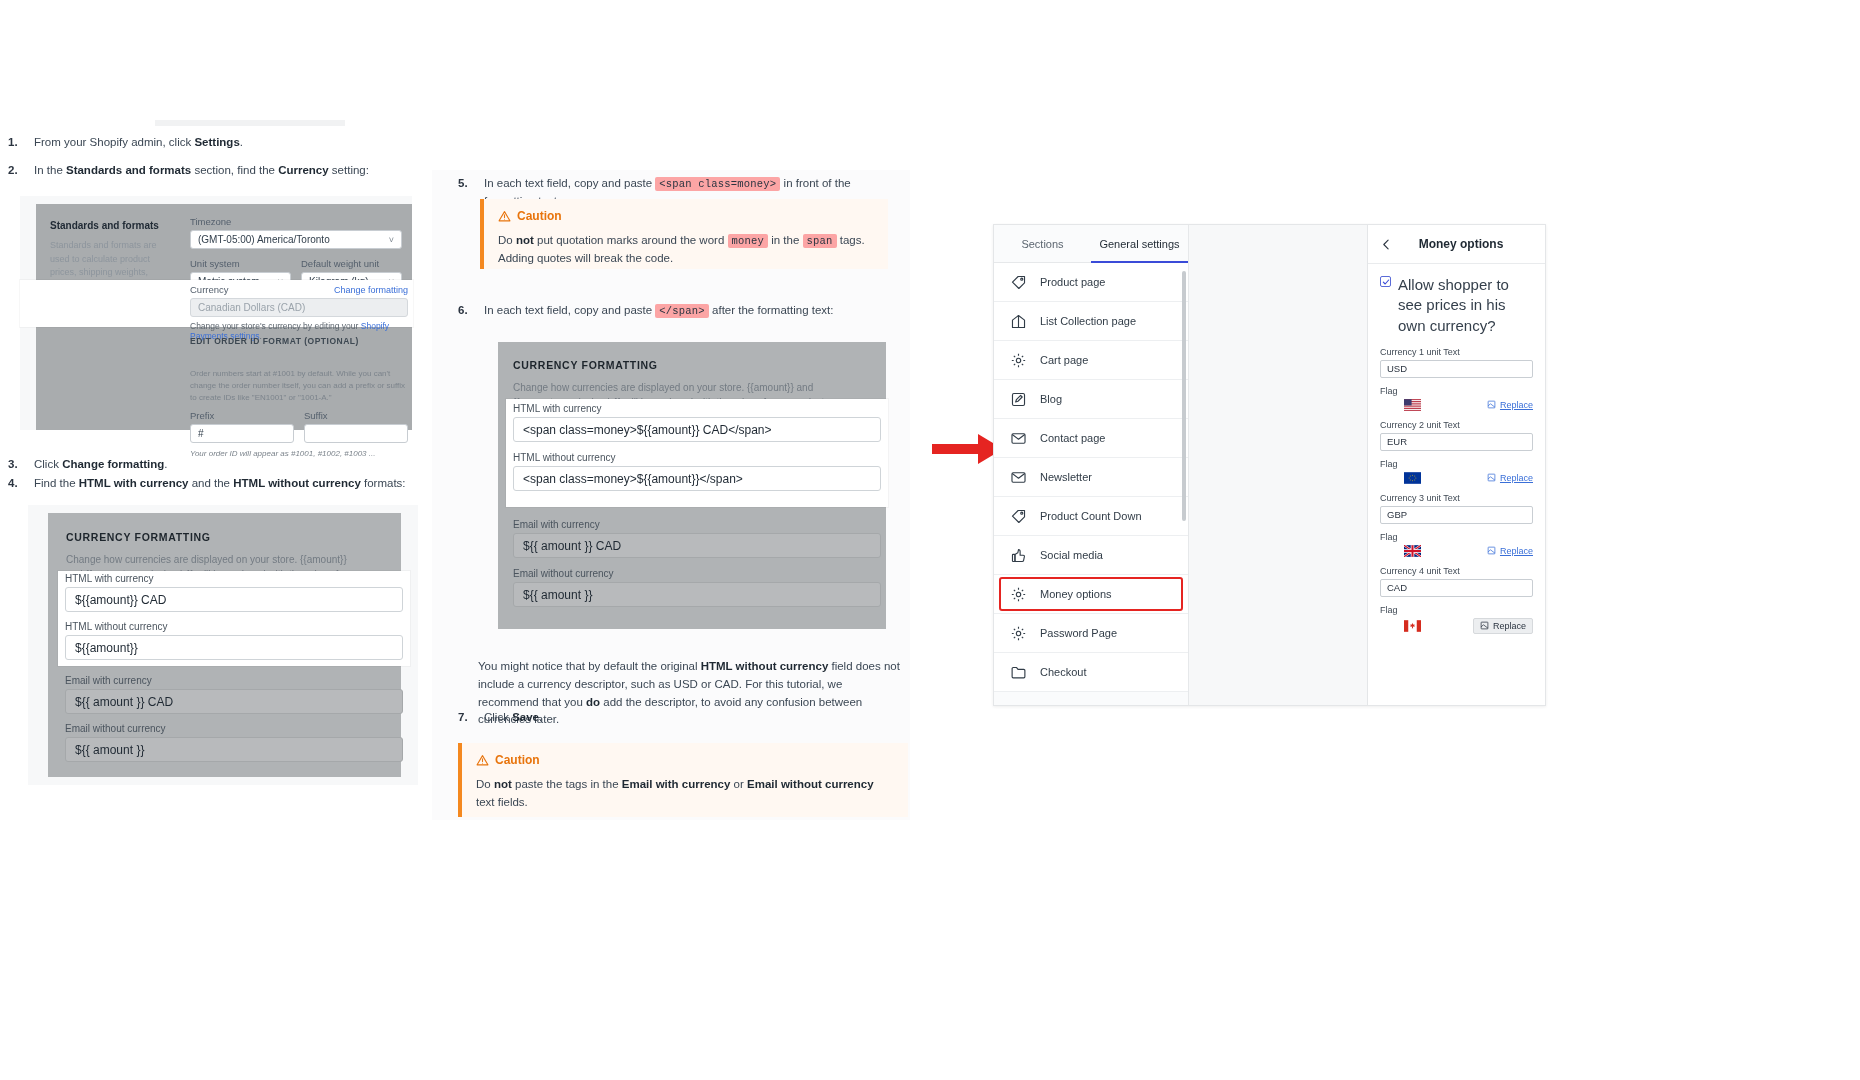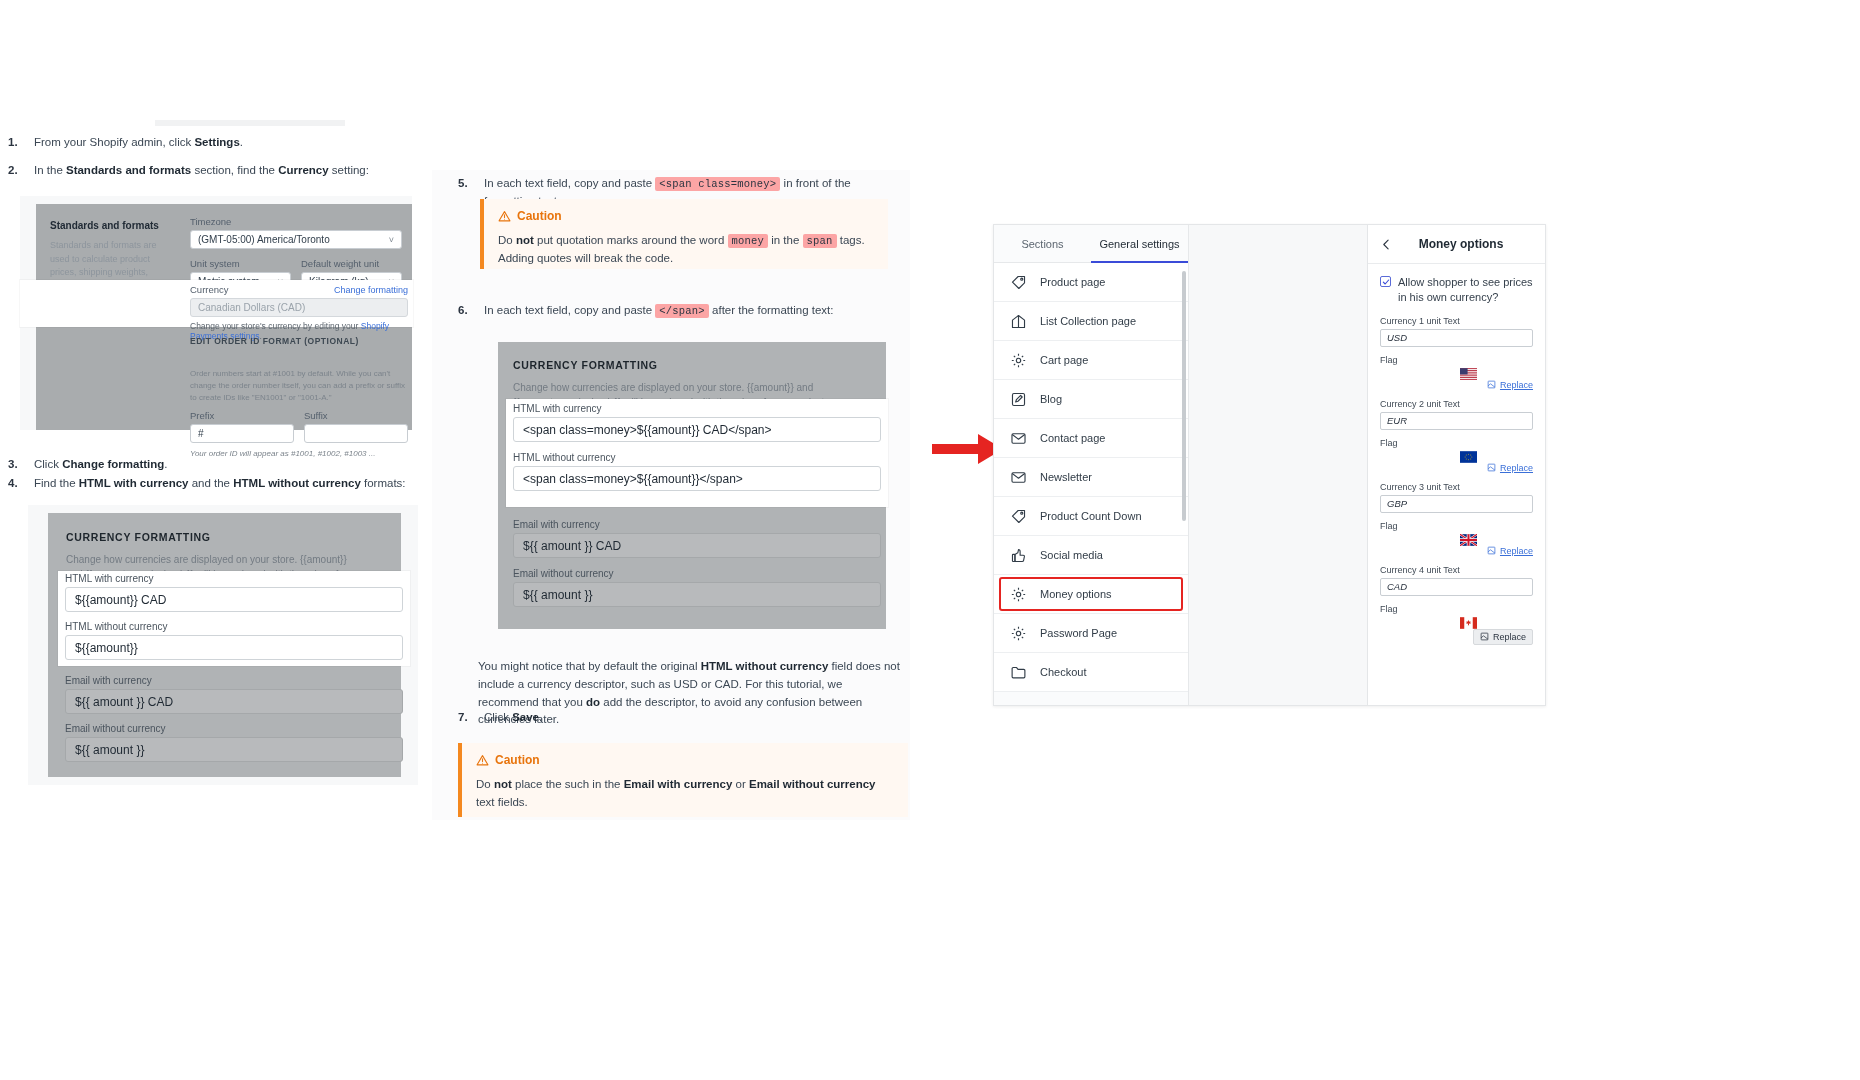--- a/index.html
+++ b/index.html
@@ -116,28 +116,28 @@
     padding:0 12px; border-bottom:1px solid #e9ebed;
   }
   .panel-title { font-size:12px; font-weight:bold; color:#1f2933; flex:1; text-align:center; margin-right:14px;}
   .panel-body { padding:11px 12px; }
   .chk-row { display:flex; gap:7px; align-items:flex-start; margin-bottom:11px; }
   .chkbox {
     width:11px; height:11px; border:1px solid #5a6bd8; border-radius:2px;
     background:#ffffff; flex:none; margin-top:1px;
     display:flex; align-items:center; justify-content:center;
   }
-  .chk-label { font-size:11px; color:#343f4b; line-height:1.35; }
+  .chk-label { font-size:15px; color:#343f4b; line-height:1.35; }
   .f-lbl { font-size:9px; color:#404a55; margin-bottom:3px; }
   .f-in {
     border:1px solid #c9ced3; border-radius:2px; height:18px;
     display:flex; align-items:center; padding:0 6px;
-    font-size:9.5px; color:#2b3440; background:#fff; margin-bottom:8px;font-style:italic;
-  }
-  .flag-row { display:flex; align-items:center; margin-bottom:9px;flex-direction:column; }
+    font-size:9.5px; color:#2b3440; background:#fff; margin-bottom:8px;
+  }
+  .flag-row { display:flex; align-items:center; margin-bottom:9px; }
   .flag { width:17px; height:12px; margin-left:24px; display:block; }
   .replace {
     margin-left:auto; display:flex; align-items:center; gap:4px;
     font-size:9px; color:#3a6fd8; text-decoration:underline;
   }
   .replace.btn {
     background:#eceef0; border:1px solid #d6d9dc; border-radius:2px;
     padding:2px 6px; color:#2b3440; text-decoration:none;
   }
   .rep-ico { width:9px; height:9px; display:block; }
@@ -360,21 +360,21 @@
     <div class="head">
       <svg class="tri" viewBox="0 0 24 24" fill="none" stroke="#e8740c" stroke-width="2">
         <path d="M12 3 L22 20 L2 20 Z" stroke-linejoin="round"></path>
         <path d="M12 9 v5" stroke-linecap="round"></path>
         <circle cx="12" cy="17.2" r="0.9" fill="#e8740c" stroke="none"></circle>
       </svg>
       <span>Caution</span>
     </div>
     <div class="ctext">
       <div style="margin-top:3px;">
-        <span>Do </span><b>not</b><span> place the such in the </span><b>Email with currency</b><span> or </span><b>Email without currency</b><span> text fields.</span>
+        <span>Do </span><b>not</b><span> paste the tags in the </span><b>Email with currency</b><span> or </span><b>Email without currency</b><span> text fields.</span>
       </div>
     </div>
   </div>
 
   <svg class="arrow" style="left:932px; top:432px; width:72px; height:34px;" viewBox="0 0 72 34">
     <path d="M0 12 H46 V2 L71 17 L46 32 V22 H0 Z" fill="#e52421"></path>
   </svg>
   <svg class="arrow" style="left:1248px; top:432px; width:72px; height:34px;" viewBox="0 0 72 34">
     <path d="M0 12 H46 V2 L71 17 L46 32 V22 H0 Z" fill="#e52421"></path>
   </svg>

